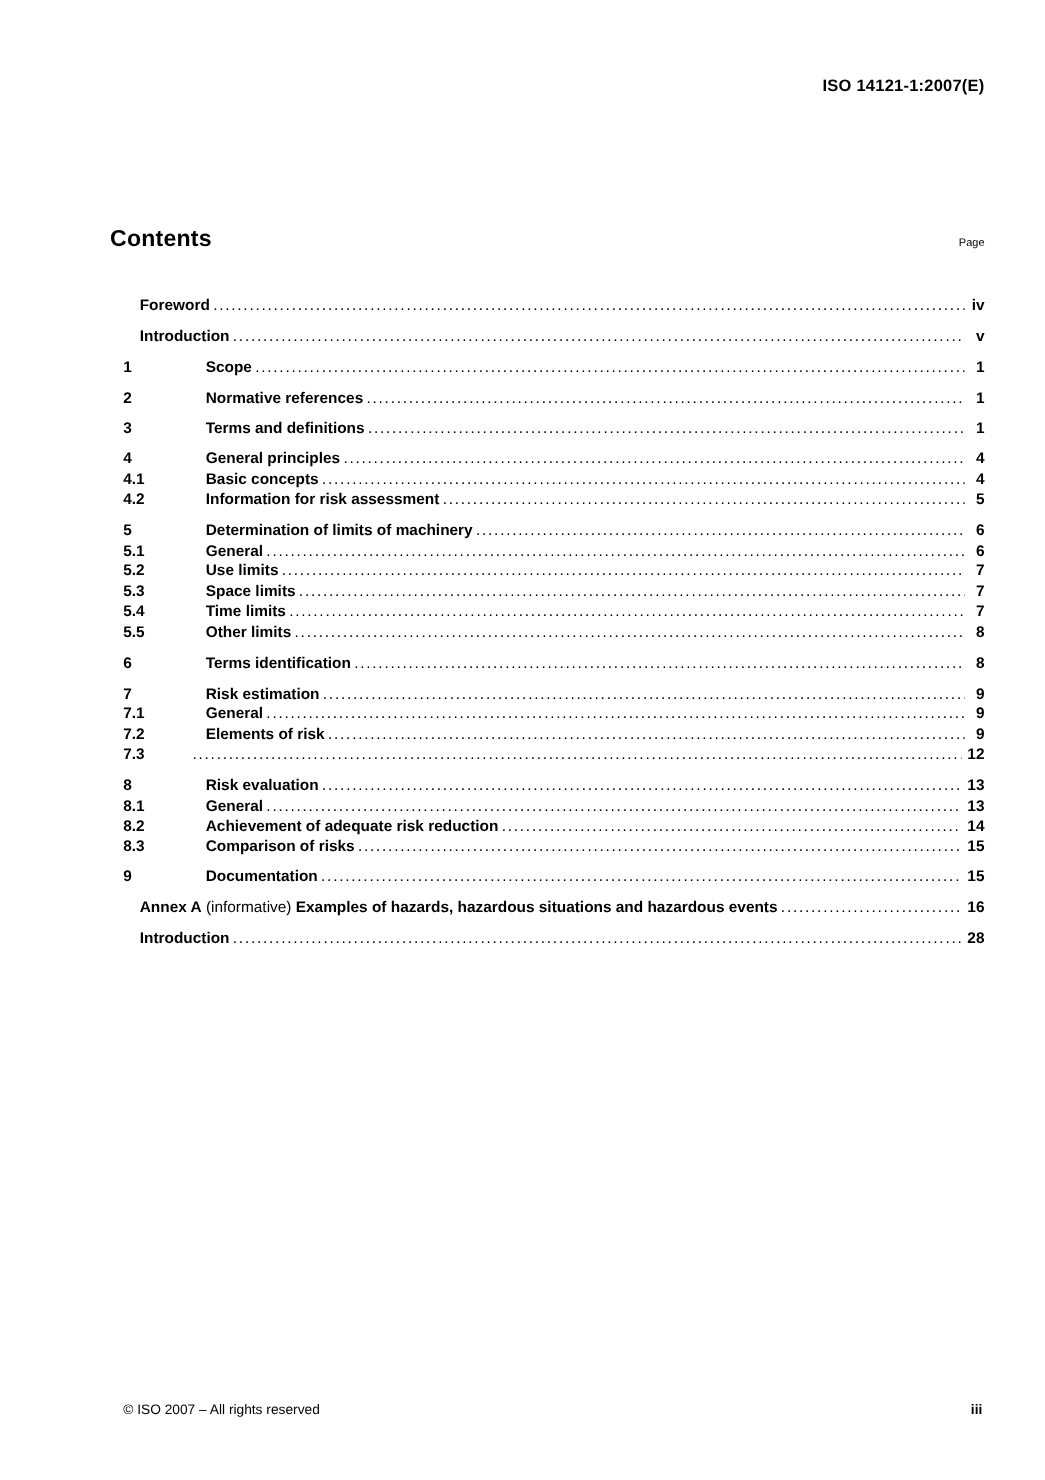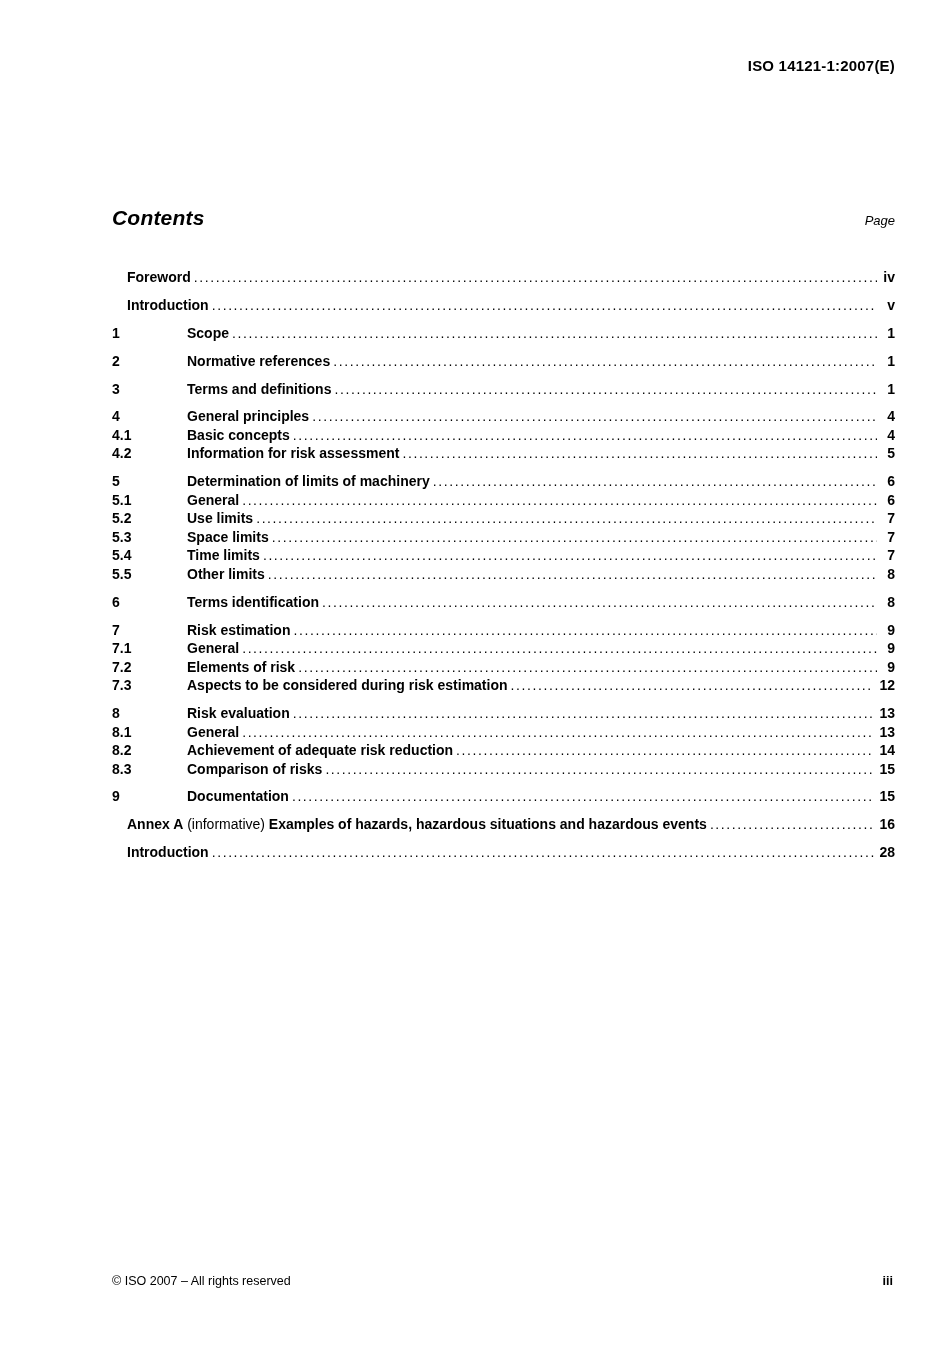--- a/index.html
+++ b/index.html
@@ -7,45 +7,44 @@
   body {
     width: 950px;
     height: 1345px;
     position: relative;
     font-family: "Liberation Sans", "DejaVu Sans", sans-serif;
     color: #000000;
     overflow: hidden;
   }
   .page-header {
     position: absolute;
-    top: 57px;
+    top: 70px;
     left: 112px;
     right: 55px;
     text-align: right;
     font-size: 15px;
     font-weight: bold;
     letter-spacing: 0.2px;
   }
   .contents-row {
     position: absolute;
     top: 206px;
-    left: 112px;
+    left: 100px;
     right: 55px;
     display: flex;
     justify-content: space-between;
     align-items: baseline;
-    font-style: italic;
   }
   .contents-title {
     font-size: 21px;
     font-weight: bold;
     letter-spacing: 0.2px;
   }
   .page-col-label {
-    font-size: 13px;
+    font-size: 10px;
     font-weight: normal;
   }
   .toc {
     position: absolute;
     top: 268px;
     left: 112px;
     right: 55px;
     font-size: 14px;
   }
   .toc-group { margin-bottom: 9.4px; }
@@ -220,21 +219,20 @@
         <span class="toc-page">9</span>
       </div>
       <div class="toc-row">
         <span class="toc-num">7.2</span>
         <span class="toc-title">Elements of risk</span>
         <span class="dots"> ................................................................................................................................................................................................................................................................................................................................................................................................................</span>
         <span class="toc-page">9</span>
       </div>
       <div class="toc-row">
         <span class="toc-num">7.3</span>
-        <span class="toc-title">Aspects to be considered during risk estimation</span>
         <span class="dots"> ................................................................................................................................................................................................................................................................................................................................................................................................................</span>
         <span class="toc-page">12</span>
       </div>
     </div>
     <div class="toc-group">
       <div class="toc-row">
         <span class="toc-num">8</span>
         <span class="toc-title">Risk evaluation</span>
         <span class="dots"> ................................................................................................................................................................................................................................................................................................................................................................................................................</span>
         <span class="toc-page">13</span>

